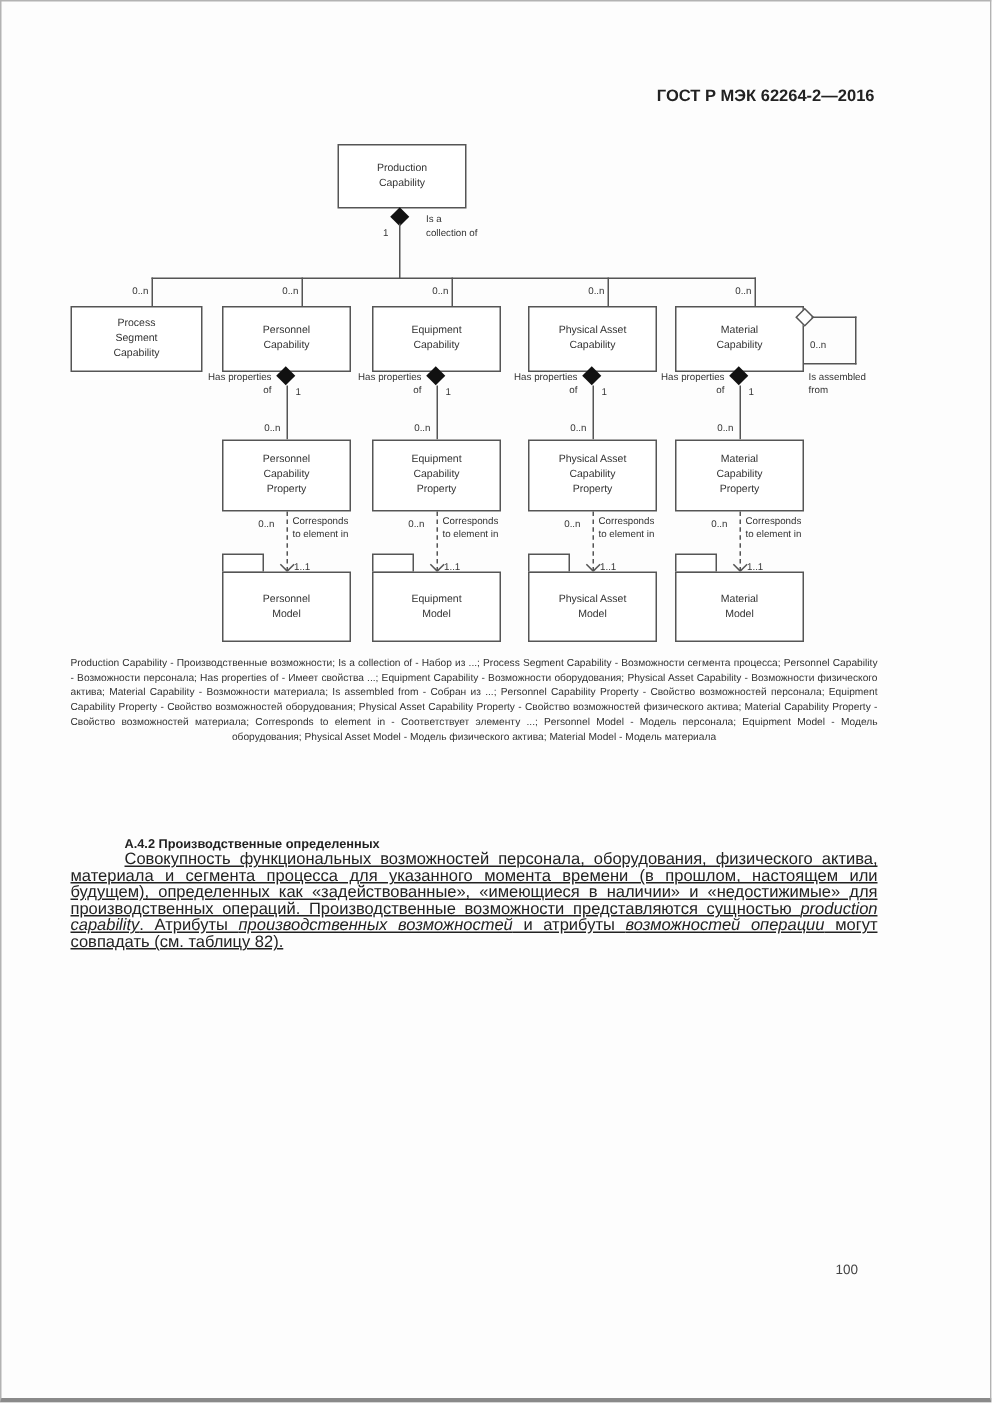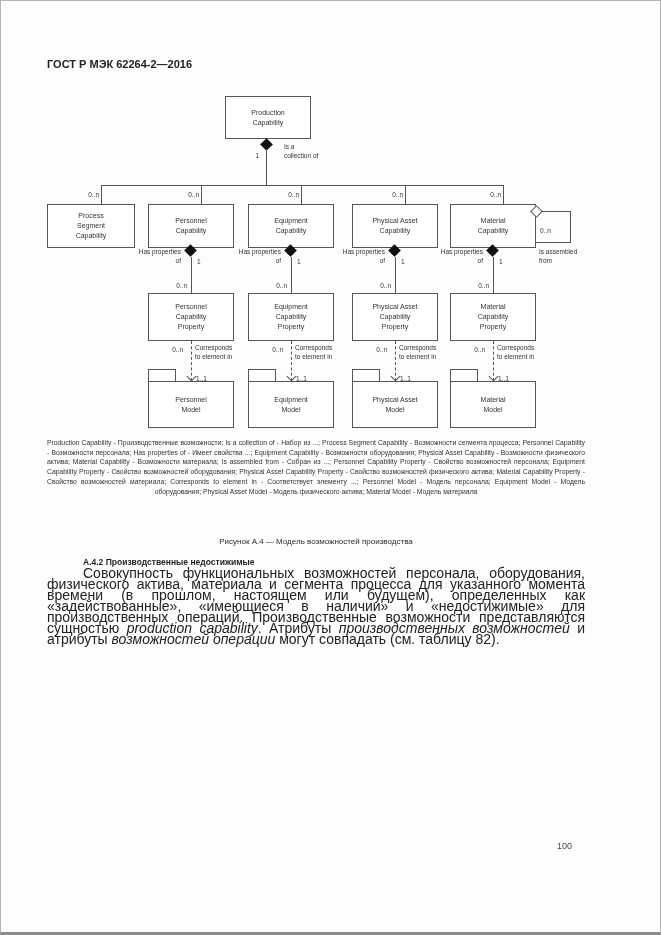--- a/index.html
+++ b/index.html
@@ -1,41 +1,41 @@
 <!DOCTYPE html>
 <html><head>
 <meta charset="utf-8">
 <style>
   html,body{margin:0;padding:0;background:#e8e8e8;}
   .page{position:relative;width:661px;height:935px;background:#fdfdfd;margin:0 auto;
         border:1px solid #b3b3b3;border-bottom:3px solid #8a8a8a;box-sizing:border-box;
         font-family:"Liberation Sans",sans-serif;color:#2f2f2f;overflow:hidden;}
-  .hdr{position:absolute;left:46px;top:57px;width:536px;text-align:left;
+  .hdr{position:absolute;left:46px;top:57px;width:536px;text-align:right;
        font-size:11px;font-weight:bold;color:#222;}
   
   .box{position:absolute;border:1px solid #555;background:#fff;display:flex;align-items:center;
        justify-content:center;text-align:center;font-size:7px;line-height:10px;
        white-space:pre-line;color:#333;box-sizing:border-box;}
   .pkgtab{position:absolute;border:1px solid #555;background:#fff;box-sizing:border-box;}
   .hline,.vline{position:absolute;background:#555;}
   .hline{height:1px;} .vline{width:1px;}
   .dline{position:absolute;width:0;border-left:1px dashed #555;}
   .dia{position:absolute;width:9px;height:9px;background:#111;transform:rotate(45deg);}
   .dia.hollow{background:#fff;border:1px solid #555;box-sizing:border-box;}
   .lbl{position:absolute;font-size:6.5px;line-height:8.5px;color:#333;white-space:pre-line;}
   .lbl.r{text-align:right;}
   .chev{position:absolute;width:6px;height:6px;border-left:1px solid #555;
         border-bottom:1px solid #555;transform:rotate(-45deg);}
   
   .legend{position:absolute;left:46px;top:437px;width:538px;font-size:6.8px;line-height:9.7px;
           text-align:justify;text-align-last:center;color:#333;}
   .caption{position:absolute;left:46px;top:536px;width:538px;text-align:center;font-size:8px;color:#2b2b2b;}
   .heading{position:absolute;left:82px;top:556px;font-size:8.5px;font-weight:bold;color:#1f1f1f;}
-  .bodytxt{position:absolute;left:46px;top:567px;width:538px;font-size:14px;line-height:11px;
-           text-align:justify;text-indent:36px;color:#222;}
+  .bodytxt{position:absolute;left:46px;top:567px;width:538px;font-size:11px;line-height:11px;
+           text-align:justify;text-indent:36px;color:#222;text-decoration:underline;}
   .bodytxt i{font-style:italic;}
   .pagenum{position:absolute;left:556px;top:840px;font-size:9px;color:#444;}
 </style>
 </head>
 <body>
 
 <div class="page">
 
   <div class="hdr">ГОСТ Р МЭК 62264-2—2016</div>
 
@@ -148,20 +148,19 @@
 
   <div class="dia hollow" style="left:531px;top:206px"></div>
   <div class="hline" style="left:540px;top:210px;width:30px"></div>
   <div class="vline" style="left:569px;top:210px;height:32px"></div>
   <div class="hline" style="left:535px;top:241px;width:35px"></div>
   <div class="lbl" style="left:539px;top:226px">0..n</div>
   <div class="lbl" style="left:538px;top:247px">Is assembled
 from</div>
 
   <div class="legend">Production Capability - Производственные возможности; Is a collection of - Набор из ...; Process Segment Capability - Возможности сегмента процесса; Personnel Capability - Возможности персонала; Has properties of - Имеет свойства ...; Equipment Capability - Возможности оборудования; Physical Asset Capability - Возможности физического актива; Material Capability - Возможности материала; Is assembled from - Собран из ...; Personnel Capability Property - Свойство возможностей персонала; Equipment Capability Property - Свойство возможностей оборудования; Physical Asset Capability Property - Свойство возможностей физического актива; Material Capability Property - Свойство возможностей материала; Corresponds to element in - Соответствует элементу ...; Personnel Model - Модель персонала; Equipment Model - Модель оборудования; Physical Asset Model - Модель физического актива; Material Model - Модель материала</div>
-  <div class="caption">Рисунок А.4 — Модель возможностей производства</div>
 
-  <div class="heading">А.4.2 Производственные недостижимые</div>
+  <div class="heading">А.4.2 Производственные определенных</div>
   <div class="bodytxt"><span>Совокупность функциональных возможностей персонала, оборудования, физического актива, материала и сегмента процесса для указанного момента времени (в прошлом, настоящем или будущем), определенных как «задействованные», «имеющиеся в наличии» и «недостижимые» для производственных операций. Производственные возможности представляются сущностью </span><i>production capability</i><span>. Атрибуты </span><i>производственных возможностей</i><span> и атрибуты </span><i>возможностей операции</i><span> могут совпадать (см. таблицу 82).</span></div>
 
   <div class="pagenum">100</div>
 
 </div>
 
 </body></html>

